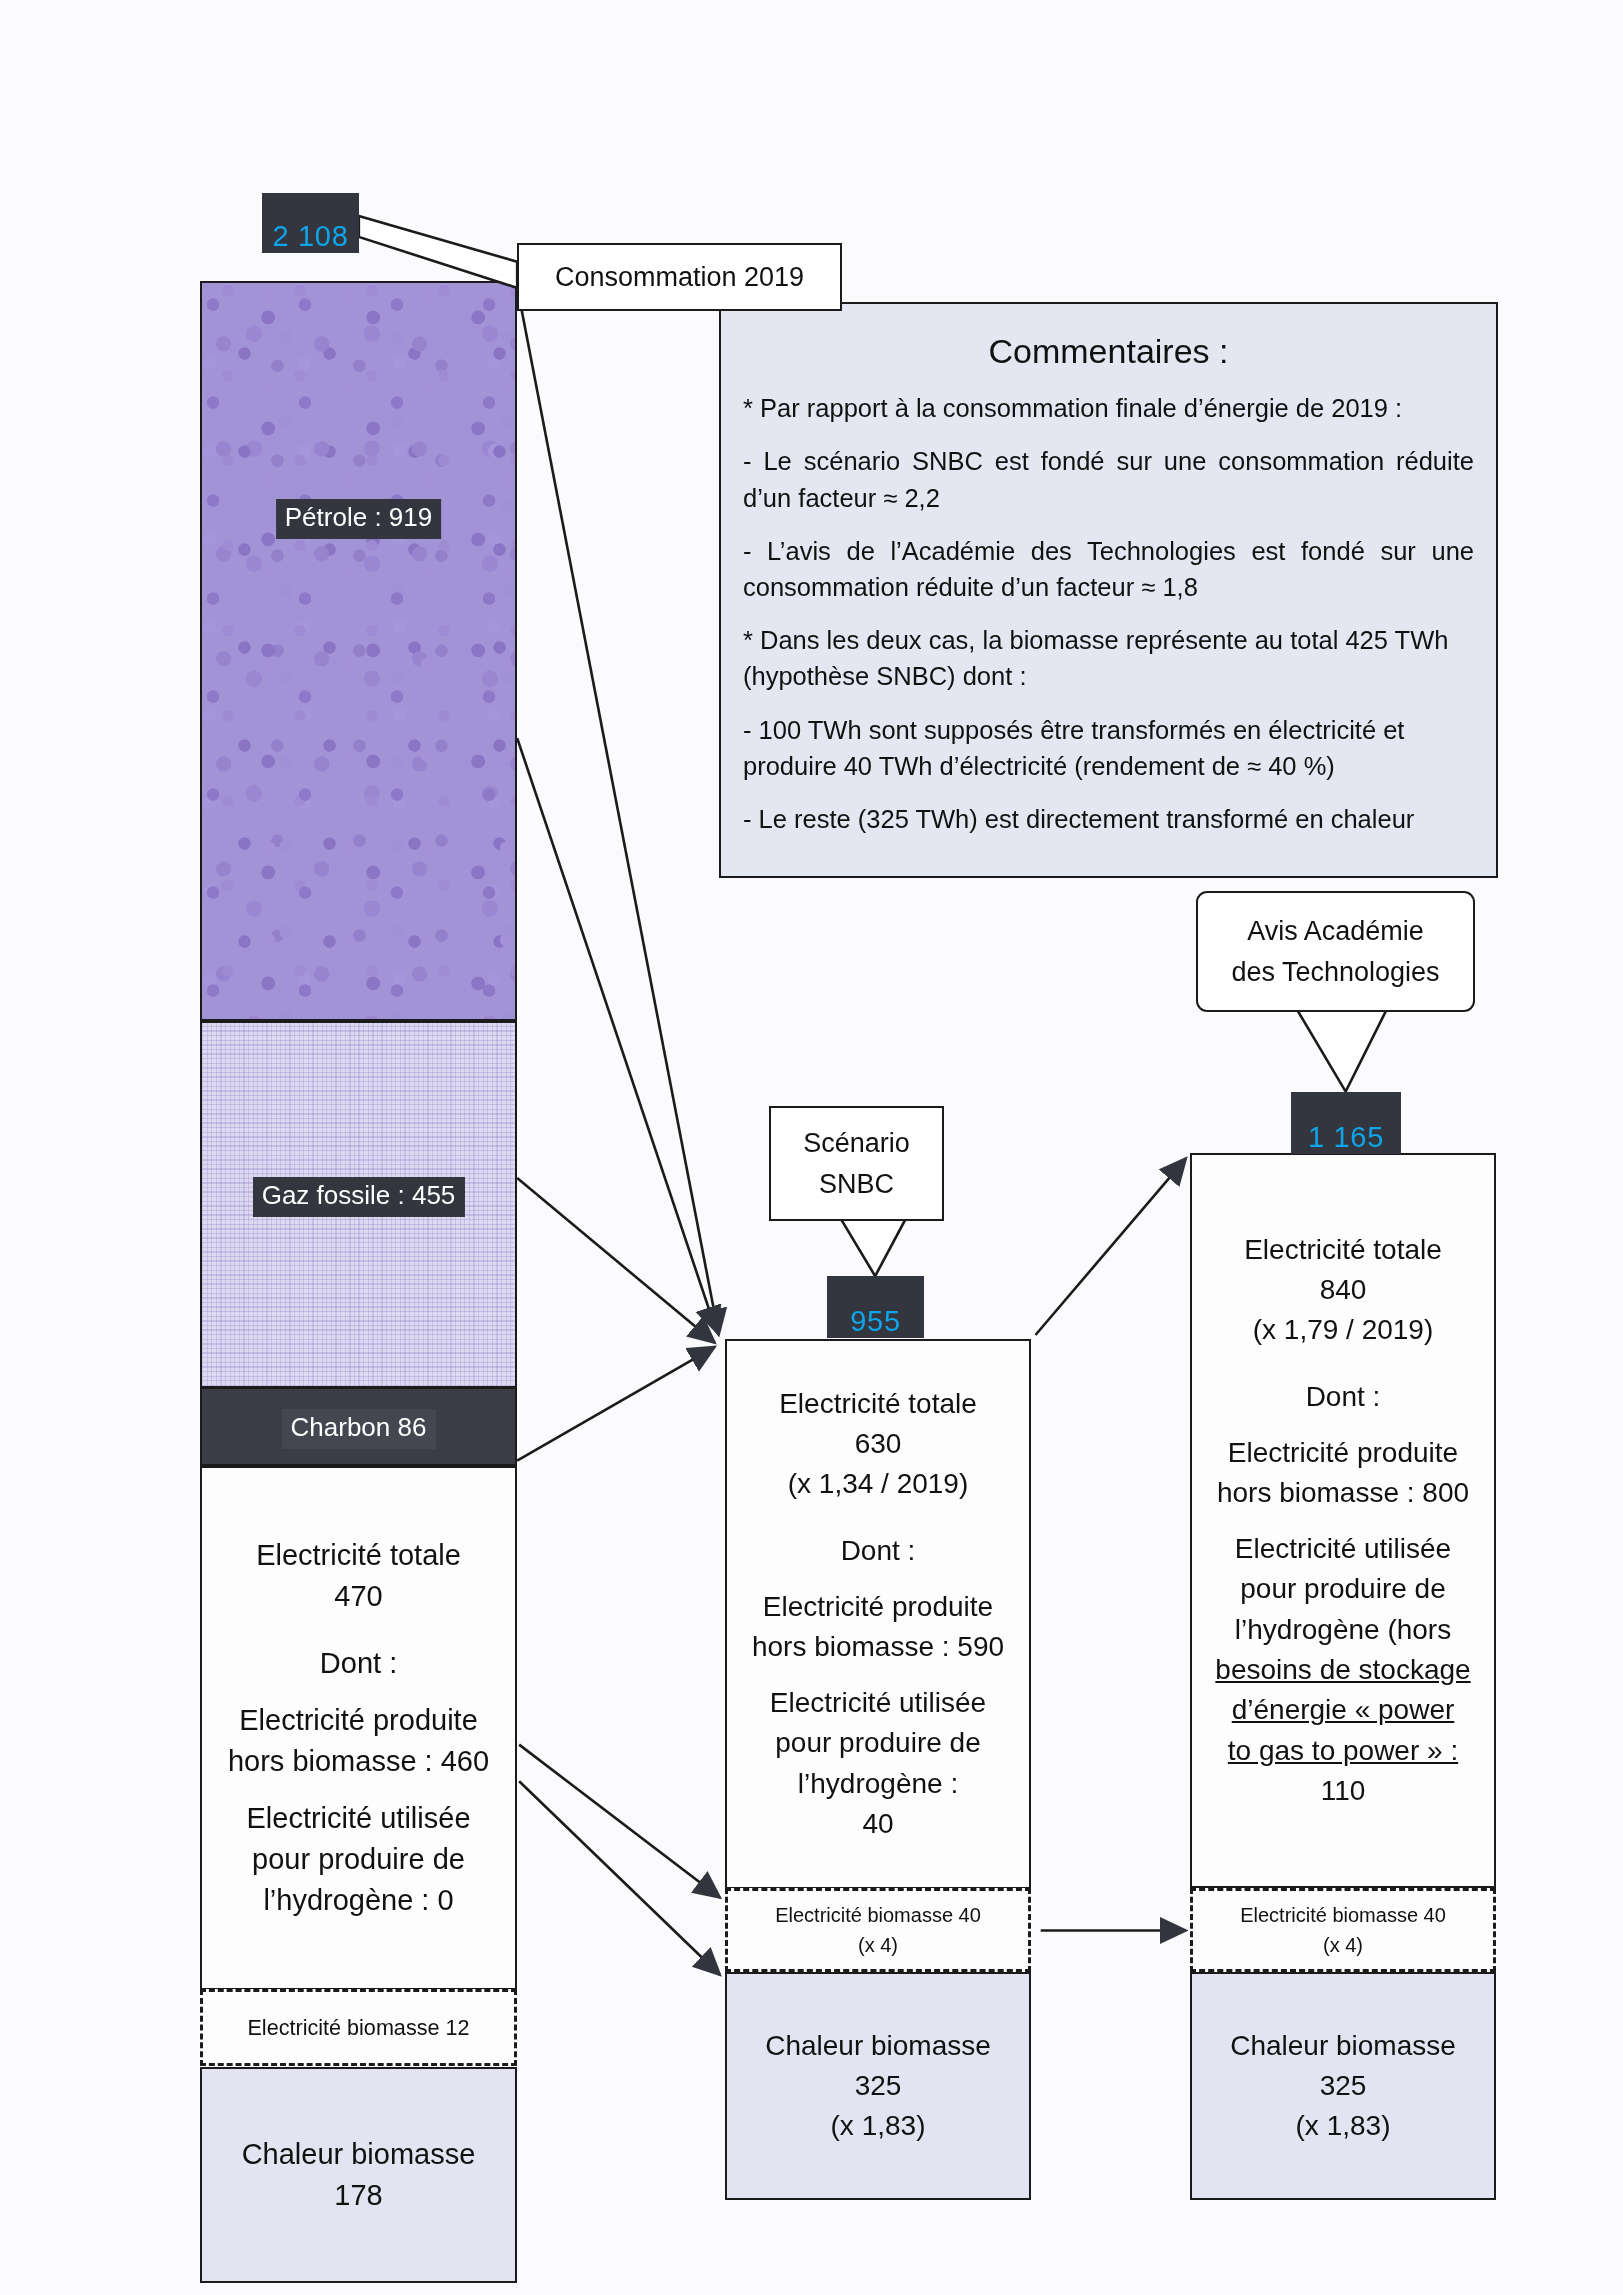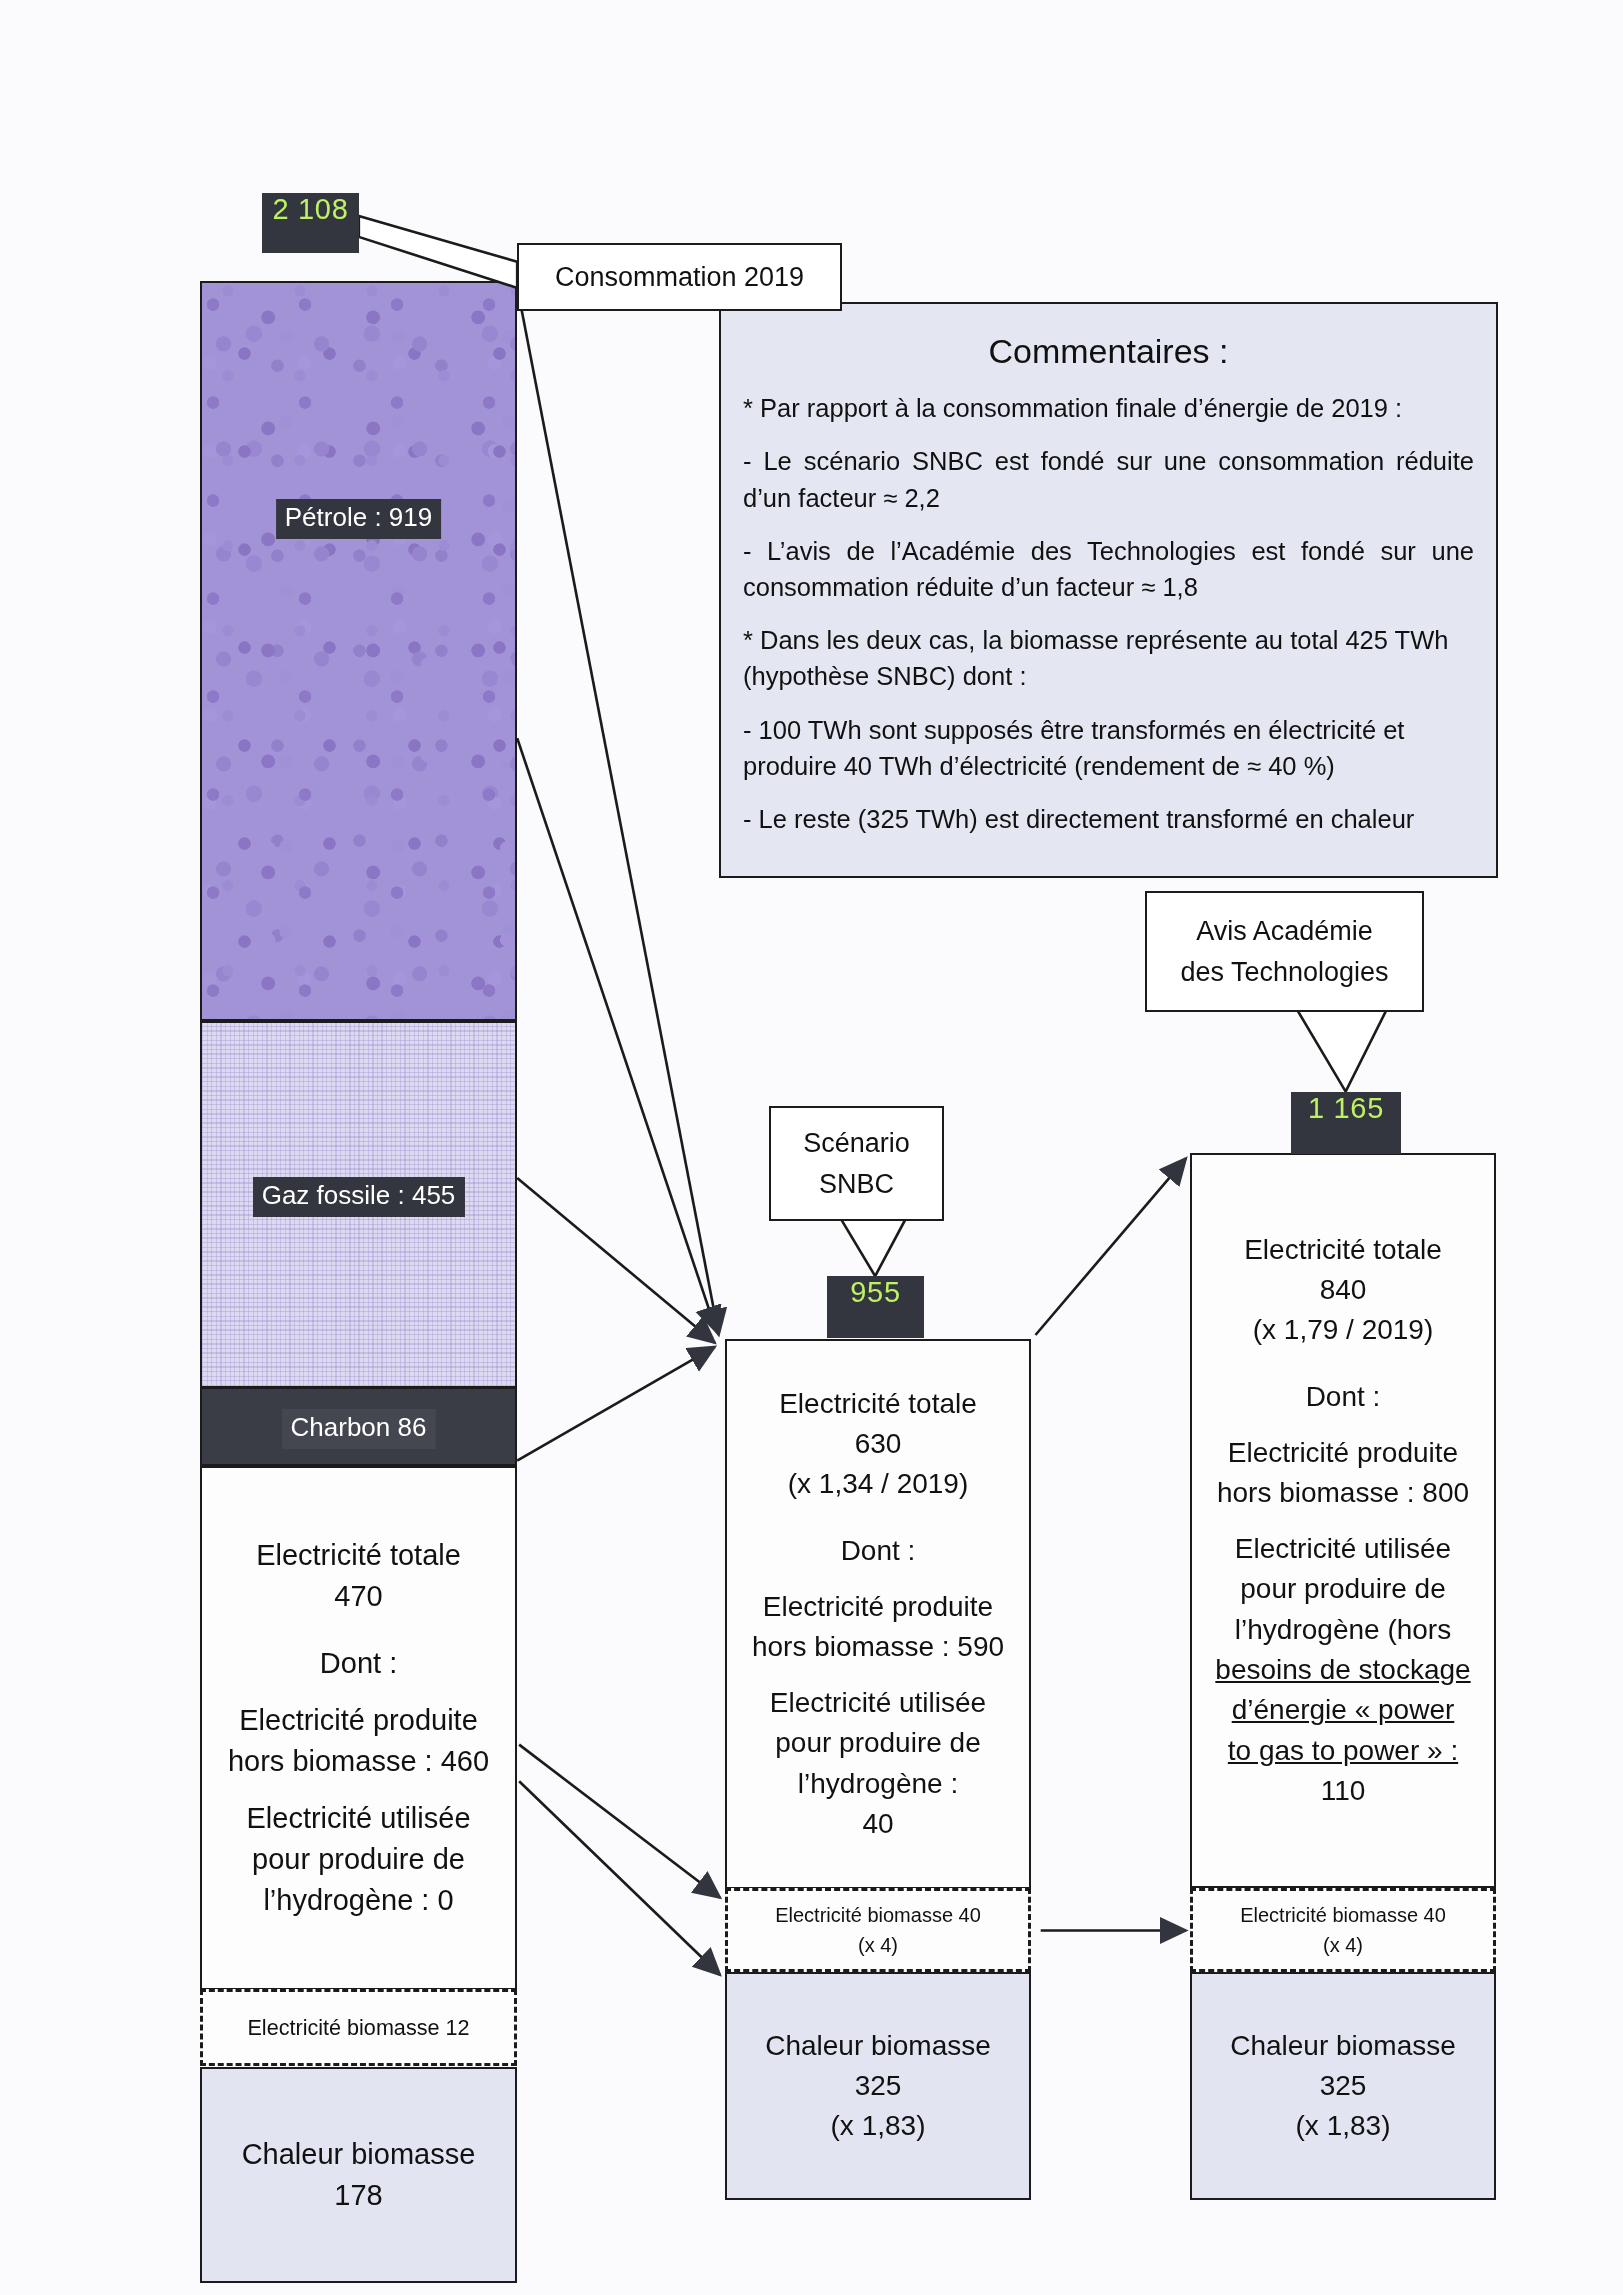--- a/index.html
+++ b/index.html
@@ -13,22 +13,22 @@
     width:1624px;
     height:2295px;
     background:#fbfbfd;
     overflow:hidden;
   }
 
   
   .chip{
     position:absolute;
     background:#33363f;
-    color:#bef264;
-    display:flex;align-items:flex-start;justify-content:center;
+    color:#0ea5e9;
+    display:flex;align-items:flex-end;justify-content:center;
     font-size:29px;
     letter-spacing:0.7px;
     z-index:30;
   }
 
   
   .callout{
     position:absolute;
     background:#fff;
     border:2px solid #1b1b1b;
@@ -312,21 +312,21 @@
 
   <div class="callout" style="left:517px;top:243px;width:321px;height:64px;">
     <span>Consommation 2019</span>
   </div>
 
   <div class="callout" style="left:769px;top:1106px;width:171px;height:111px;">
     <span>Scénario</span>
     <span>SNBC</span>
   </div>
 
-  <div class="callout" style="left:1145px;top:891px;width:275px;height:117px;">
+  <div class="callout" style="left:1196px;top:891px;width:275px;height:117px;border-radius:11px;">
     <span>Avis Académie</span>
     <span>des Technologies</span>
   </div>
 
   <svg id="leader" viewBox="0 0 2481 3507">
     <g stroke="#1b1b1b" stroke-width="4" fill="#fff">
 
       <path d="M790,400 L548,330 L548,362 L790,440 Z"></path>
 
       <path d="M1283,1860 L1337,1950 L1385,1860 Z"></path>

